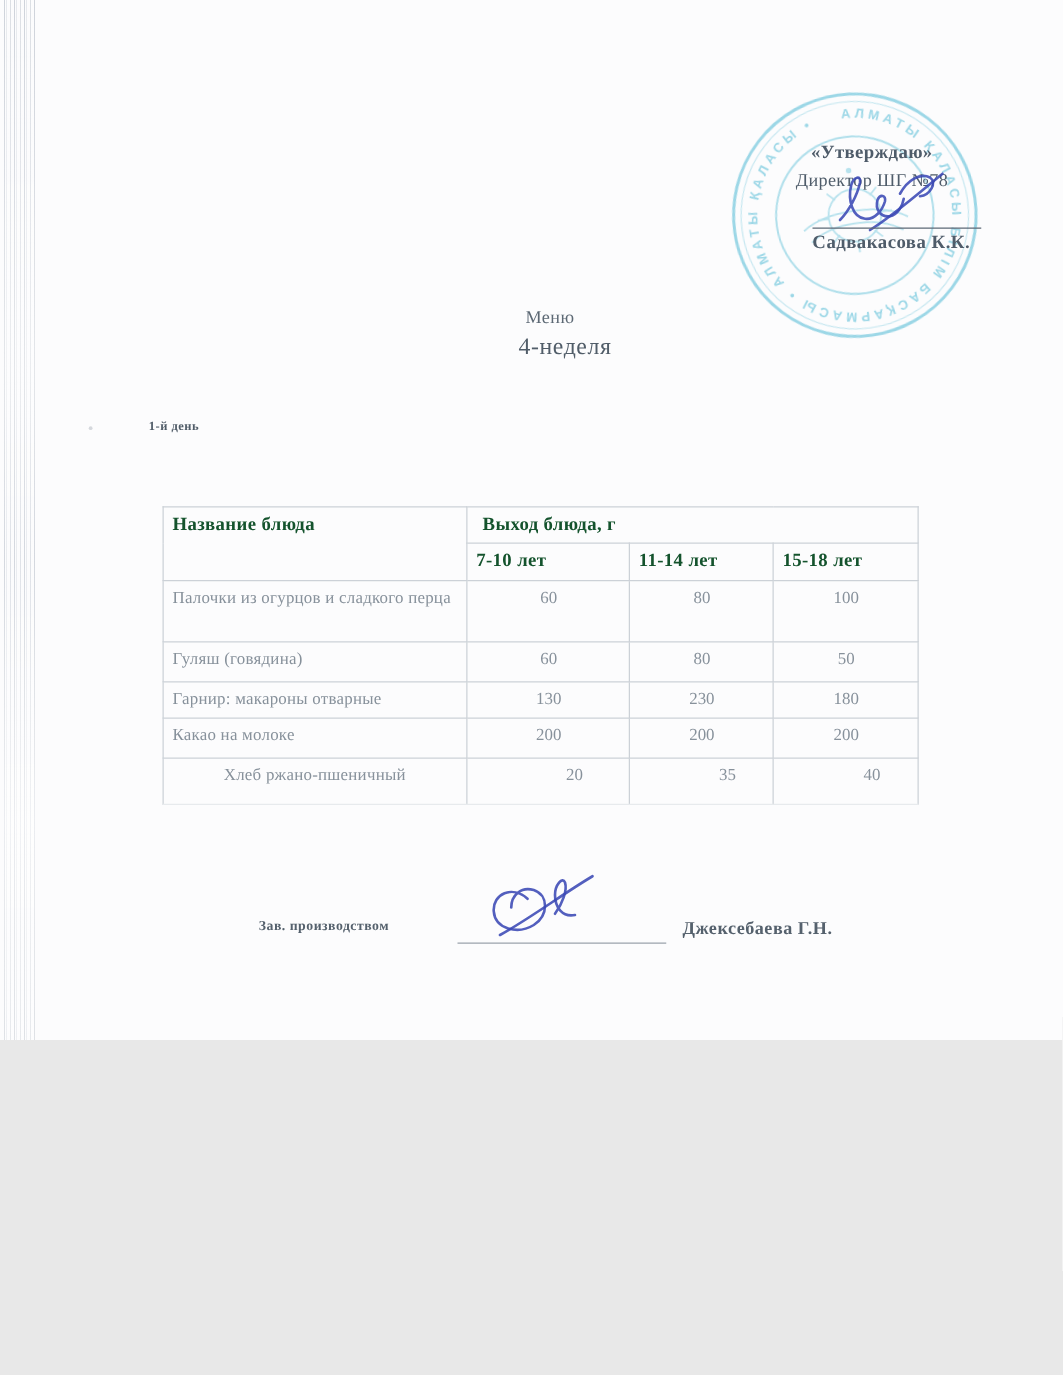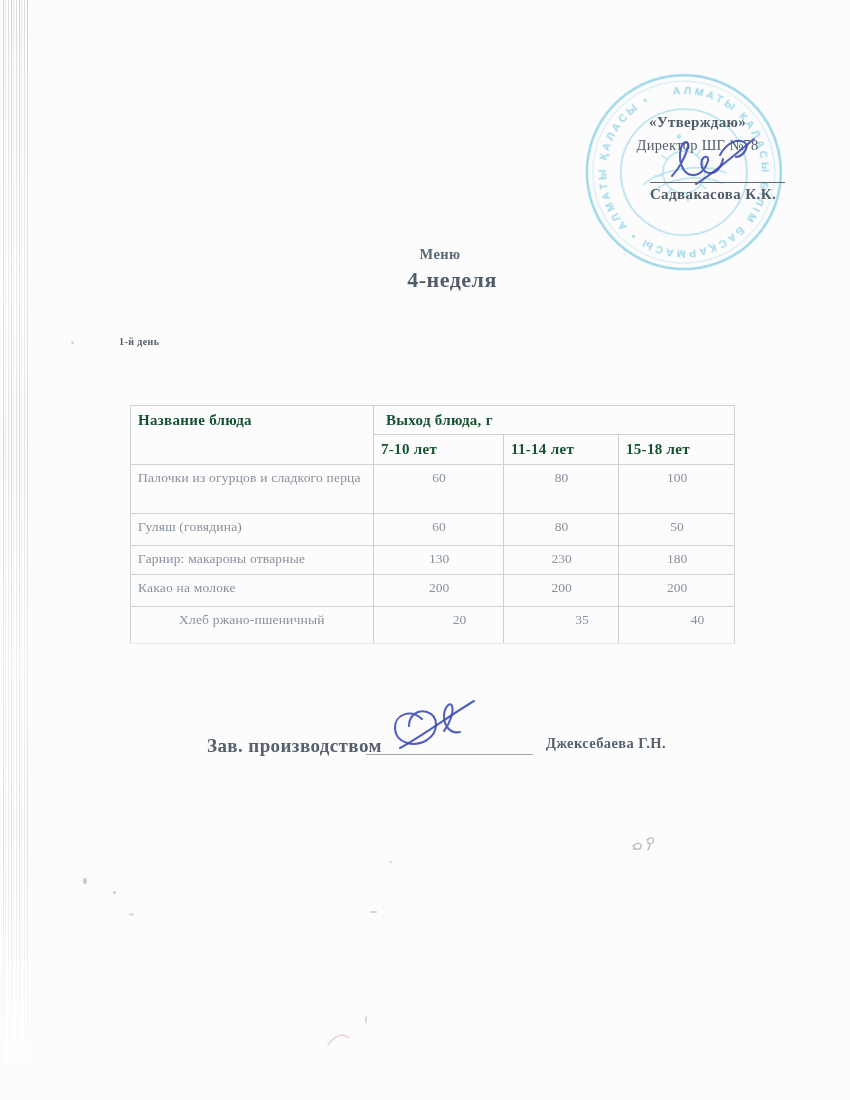--- a/index.html
+++ b/index.html
@@ -1,21 +1,21 @@
 <!DOCTYPE html>
 <html style="--ink: #4f5c6a; --ink-light: #87919b; --border: #ccd1d7; --stamp: #6fc6dc; --signature: #3b49b5;"><head>
 <meta charset="utf-8">
 <style>
   :root{
     --ink:#4f5c6a; --ink-mid:#5c6874; --ink-light:#87919b;
     --border:#ccd1d7; --stamp:#6fc6dc; --signature:#3b49b5;
   }
   html,body{margin:0;padding:0;}
   body{background:#e8e8e8;font-family:"Liberation Serif","DejaVu Serif",serif;}
-  .page{position:relative;width:850px;height:1100px;background:#fcfcfd;overflow:hidden;
+  .page{position:relative;width:850px;height:832px;background:#fcfcfd;overflow:hidden;
         margin:0 auto;color:var(--ink);}
   
   .scan-streak{position:absolute;left:3px;top:0;width:25px;height:1062px;filter:blur(.4px);
     background:repeating-linear-gradient(90deg,
       rgba(96,112,134,.30) 0 1px, rgba(255,255,255,0) 1px 2px,
       rgba(140,155,175,.20) 2px 3px, rgba(255,255,255,0) 3px 5px,
       rgba(110,125,148,.24) 5px 6px, rgba(255,255,255,0) 6px 8px);}
   .scan-streak::after{content:"";position:absolute;inset:0;
     background:linear-gradient(180deg, rgba(255,255,255,.05) 0%, rgba(255,255,255,.45) 28%,
       rgba(255,255,255,.15) 42%, rgba(255,255,255,.6) 62%, rgba(255,255,255,.35) 78%,
@@ -32,40 +32,40 @@
     color:var(--ink);}
   .approval .l1{font-weight:bold;font-size:15px;letter-spacing:.3px;}
   .approval .l2{font-size:14.5px;margin-top:6px;letter-spacing:.3px;}
   .sig-director{position:absolute;left:662px;top:136px;width:108px;height:54px;}
   .rule-director{position:absolute;left:650px;top:182px;width:135px;height:0;
     border-top:1px solid #5c6876;}
   .approval-name{position:absolute;left:628px;top:186px;width:170px;text-align:center;
     font-weight:bold;font-size:15px;letter-spacing:.4px;color:var(--ink);}
   
   .title-block{position:absolute;left:90px;top:246px;width:680px;text-align:center;
-    color:var(--ink-mid);font-weight:bold;}
+    color:var(--ink-mid);font-weight:normal;}
   .title-block .t1{font-size:14.5px;position:relative;left:10px;letter-spacing:.4px;}
   .title-block .t2{font-size:14.5px;margin-top:7px;position:relative;left:-3px;letter-spacing:.4px;}
   .title-block .t3{font-size:14.5px;margin-top:3px;position:relative;left:-14px;letter-spacing:.4px;}
-  .title-block .week{font-size:22px;margin-top:4px;position:relative;left:22px;
+  .title-block .week{font-size:19px;margin-top:4px;position:relative;left:22px;
     color:#515d69;letter-spacing:.5px;}
   .day-label{position:absolute;left:119px;top:336px;font-weight:bold;font-size:10px;
     color:#515d69;letter-spacing:.4px;}
   
   .menu-table{position:absolute;left:130px;top:405px;border-collapse:collapse;
     table-layout:fixed;width:604px;}
   .menu-table td{border:1px solid var(--border);vertical-align:top;line-height:1.35;
     padding:4px 6px 4px 7px;}
   .menu-table .hdr{font-weight:bold;font-size:15px;color:#14532d;letter-spacing:.3px;}
   .menu-table .group{padding-left:12px;}
   .menu-table .dish{font-size:13.5px;color:var(--ink-light);letter-spacing:.2px;}
   .menu-table .val{font-size:13.5px;color:var(--ink-light);text-align:center;}
   .menu-table tr.r-last td{border-bottom-color:#e7eaed;padding-left:48px;}
   
-  .footer-label{position:absolute;left:207px;top:735px;font-weight:bold;font-size:19px;
+  .footer-label{position:absolute;left:207px;top:735px;font-weight:bold;font-size:11px;
     color:#55616d;letter-spacing:.4px;}
   .footer-name{position:absolute;left:546px;top:735px;font-weight:bold;font-size:14.5px;
     color:#55616d;letter-spacing:.4px;}
   .rule-footer{position:absolute;left:366px;top:754px;width:167px;height:0;
     border-top:1px solid #9aa2ac;}
   .sig-producer{position:absolute;left:386px;top:699px;width:100px;height:58px;}
   .sig path{stroke:var(--signature);fill:none;stroke-width:2.1;
     stroke-linecap:round;stroke-linejoin:round;opacity:.88;}
   
   .speck{position:absolute;background:#9aa3ad;border-radius:50%;opacity:.55;}

